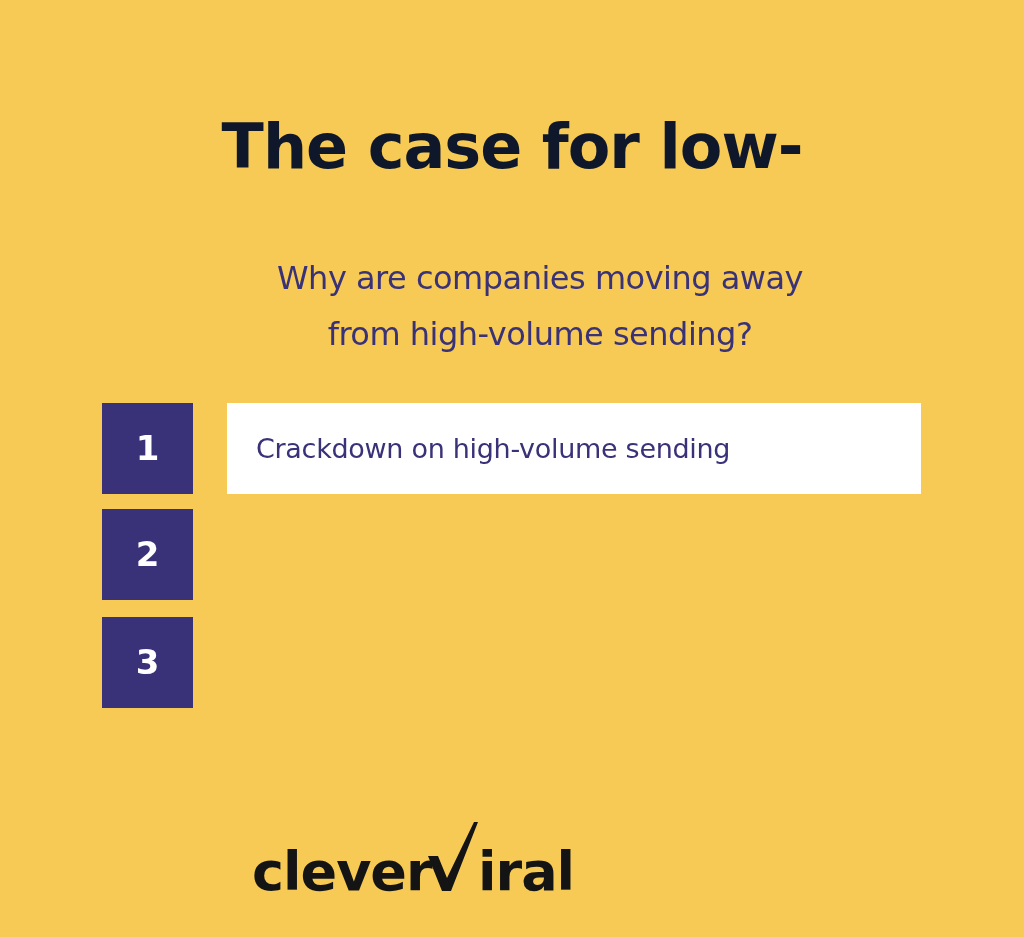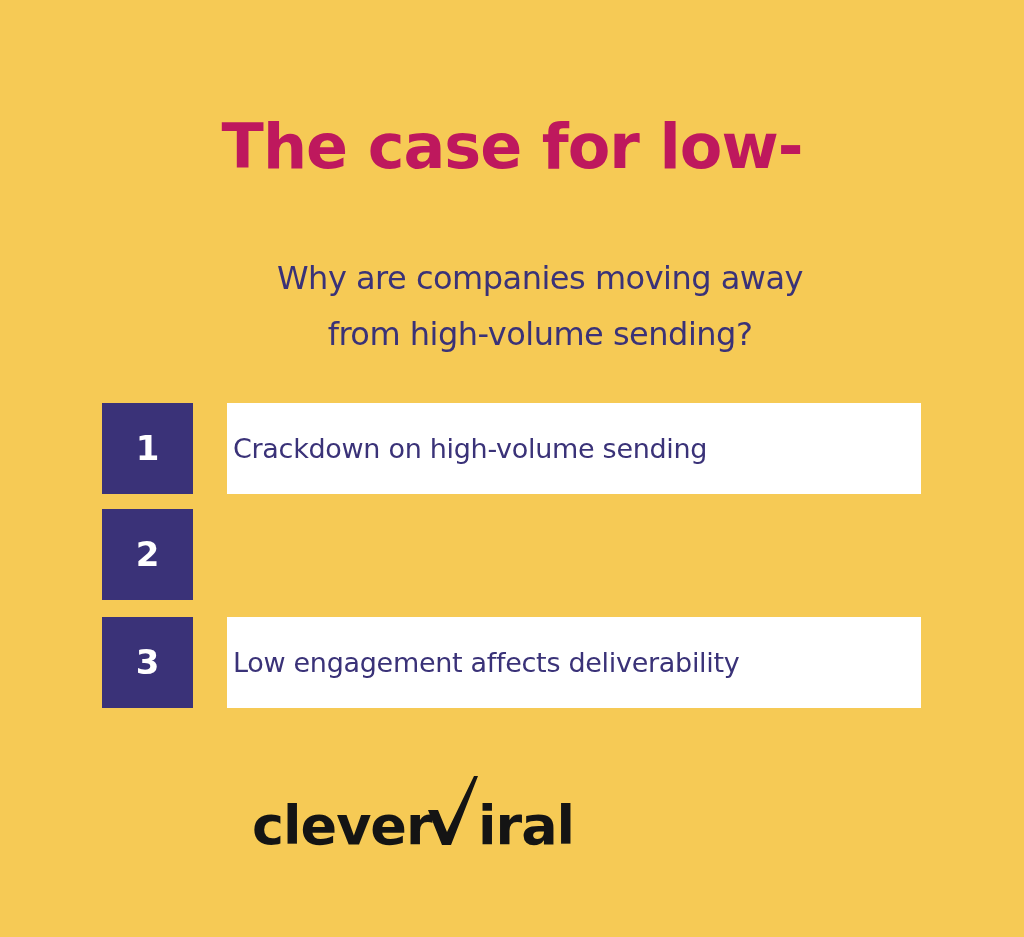--- a/index.html
+++ b/index.html
@@ -8,21 +8,21 @@
     background: #f6ca55;
     position: relative;
     overflow: hidden;
     font-family: "DejaVu Sans", sans-serif;
   }
   .title {
     position: absolute;
     left: 0; width: 1024px;
     top: 58px;
     text-align: center;
-    color: #be185d;
+    color: #0f172a;
     font-family: "DejaVu Sans", sans-serif;
     font-weight: bold;
     font-size: 62px;
     line-height: 94px;
     letter-spacing: -1px;
   }
   .title .line { display: block; }
   .subtitle {
     position: absolute;
     left: 0; width: 1080px;
@@ -55,29 +55,29 @@
   }
   .text-box {
     position: absolute;
     left: 125px; top: 0;
     width: 694px; height: 91px;
     background: #ffffff;
     color: #3a3278;
     font-family: "DejaVu Sans", sans-serif;
     font-size: 27px;
     line-height: 91px;
-    padding-left: 6px;
+    padding-left: 29px;
     box-sizing: border-box;
     white-space: nowrap;
     letter-spacing: -0.3px;
   }
   .logo {
     position: absolute;
     left: 0; width: 853px;
-    top: 772px;
+    top: 818px;
     height: 80px;
     text-align: center;
   }
   .logo svg { display: inline-block; }
 </style>
 </head>
 <body>
 
 <h1 class="title">
   <span class="line">The case for low-</span>
@@ -92,21 +92,20 @@
   <div class="num-box">1</div>
   <div class="text-box">Crackdown on high-volume sending</div>
 </div>
 
 <div class="row" style="top:509px;">
   <div class="num-box">2</div>
 </div>
 
 <div class="row" style="top:617px;">
   <div class="num-box">3</div>
-  <div class="text-box">Low engagement affects deliverability</div>
 </div>
 
 <div class="logo">
   <svg width="350" height="80" viewBox="0 0 350 80">
     <text x="0" y="72" font-family="DejaVu Sans, sans-serif" font-weight="bold" font-size="54" fill="#141414" letter-spacing="-1">clever</text>
 
     <path d="M176 38 L190 73 L199 73 L226 4 L222 4 L195 60 L186 38 Z" fill="#141414"></path>
     <text x="226" y="72" font-family="DejaVu Sans, sans-serif" font-weight="bold" font-size="54" fill="#141414" letter-spacing="-1">iral</text>
   </svg>
 </div>

